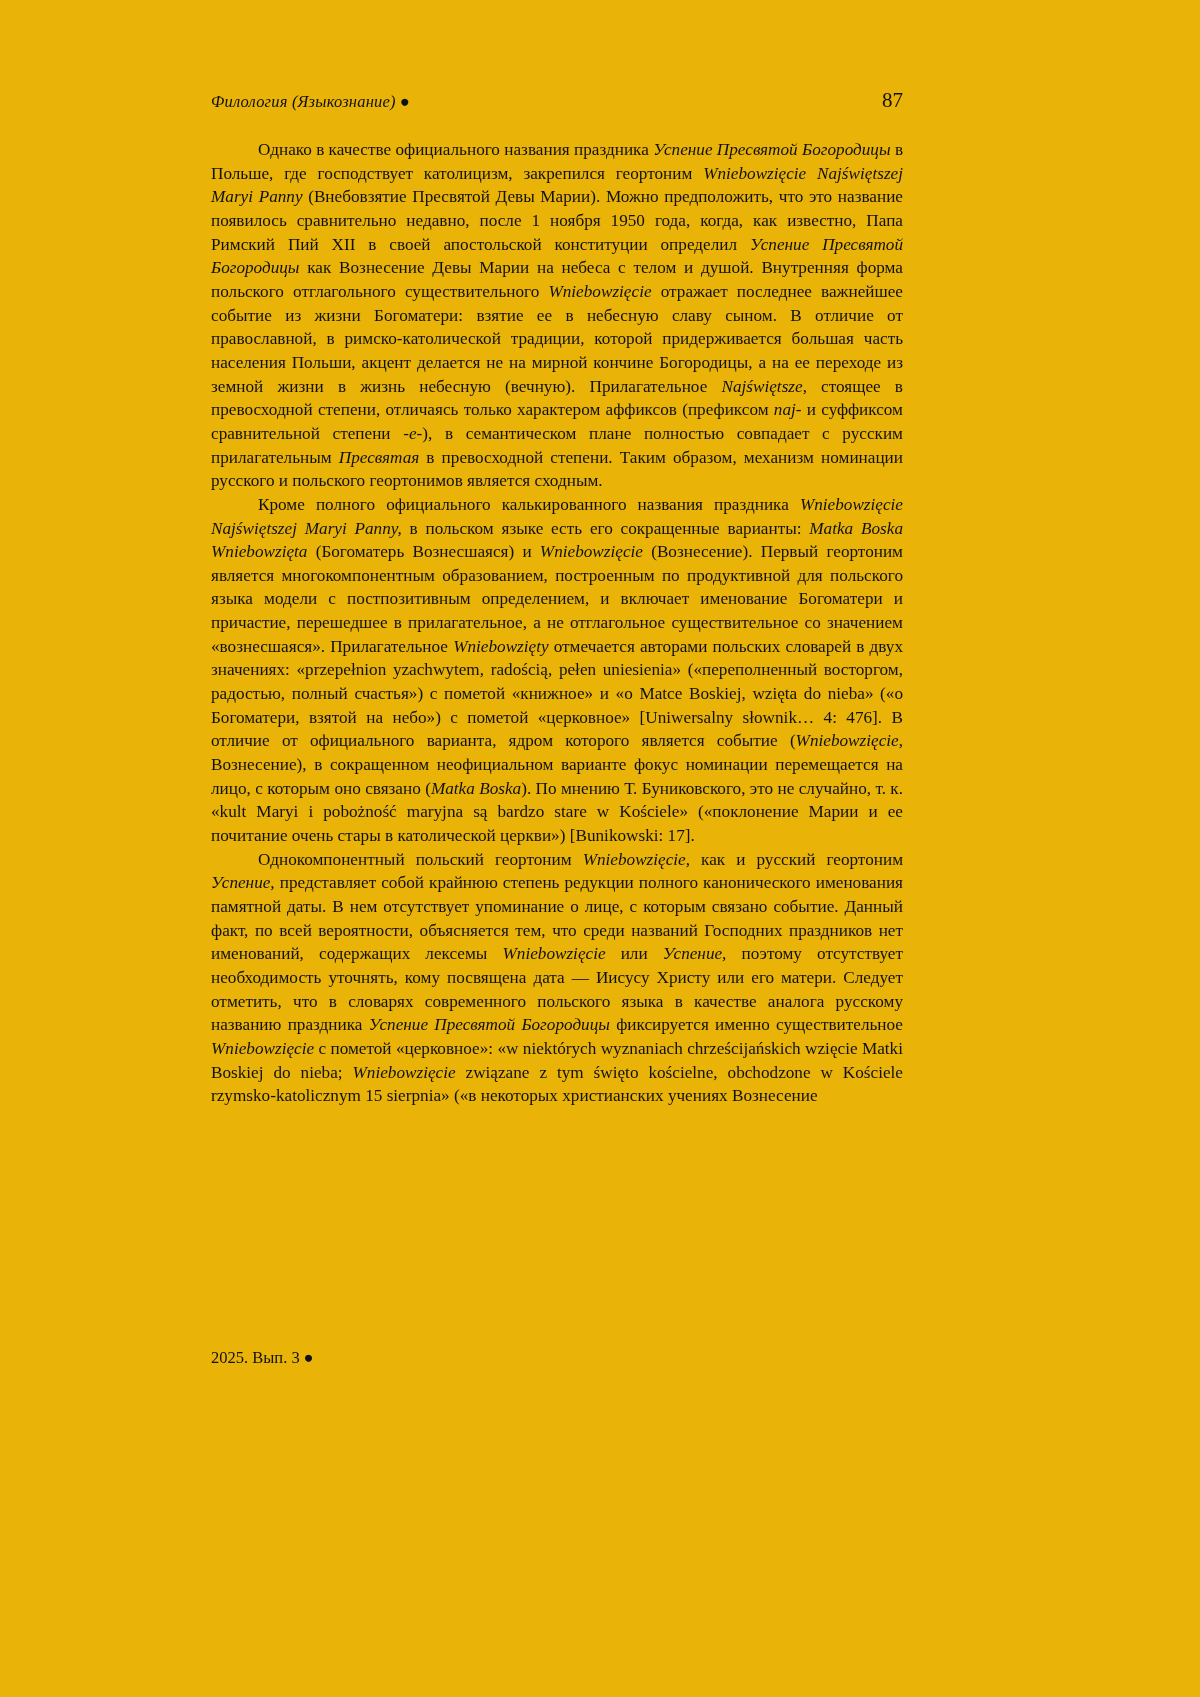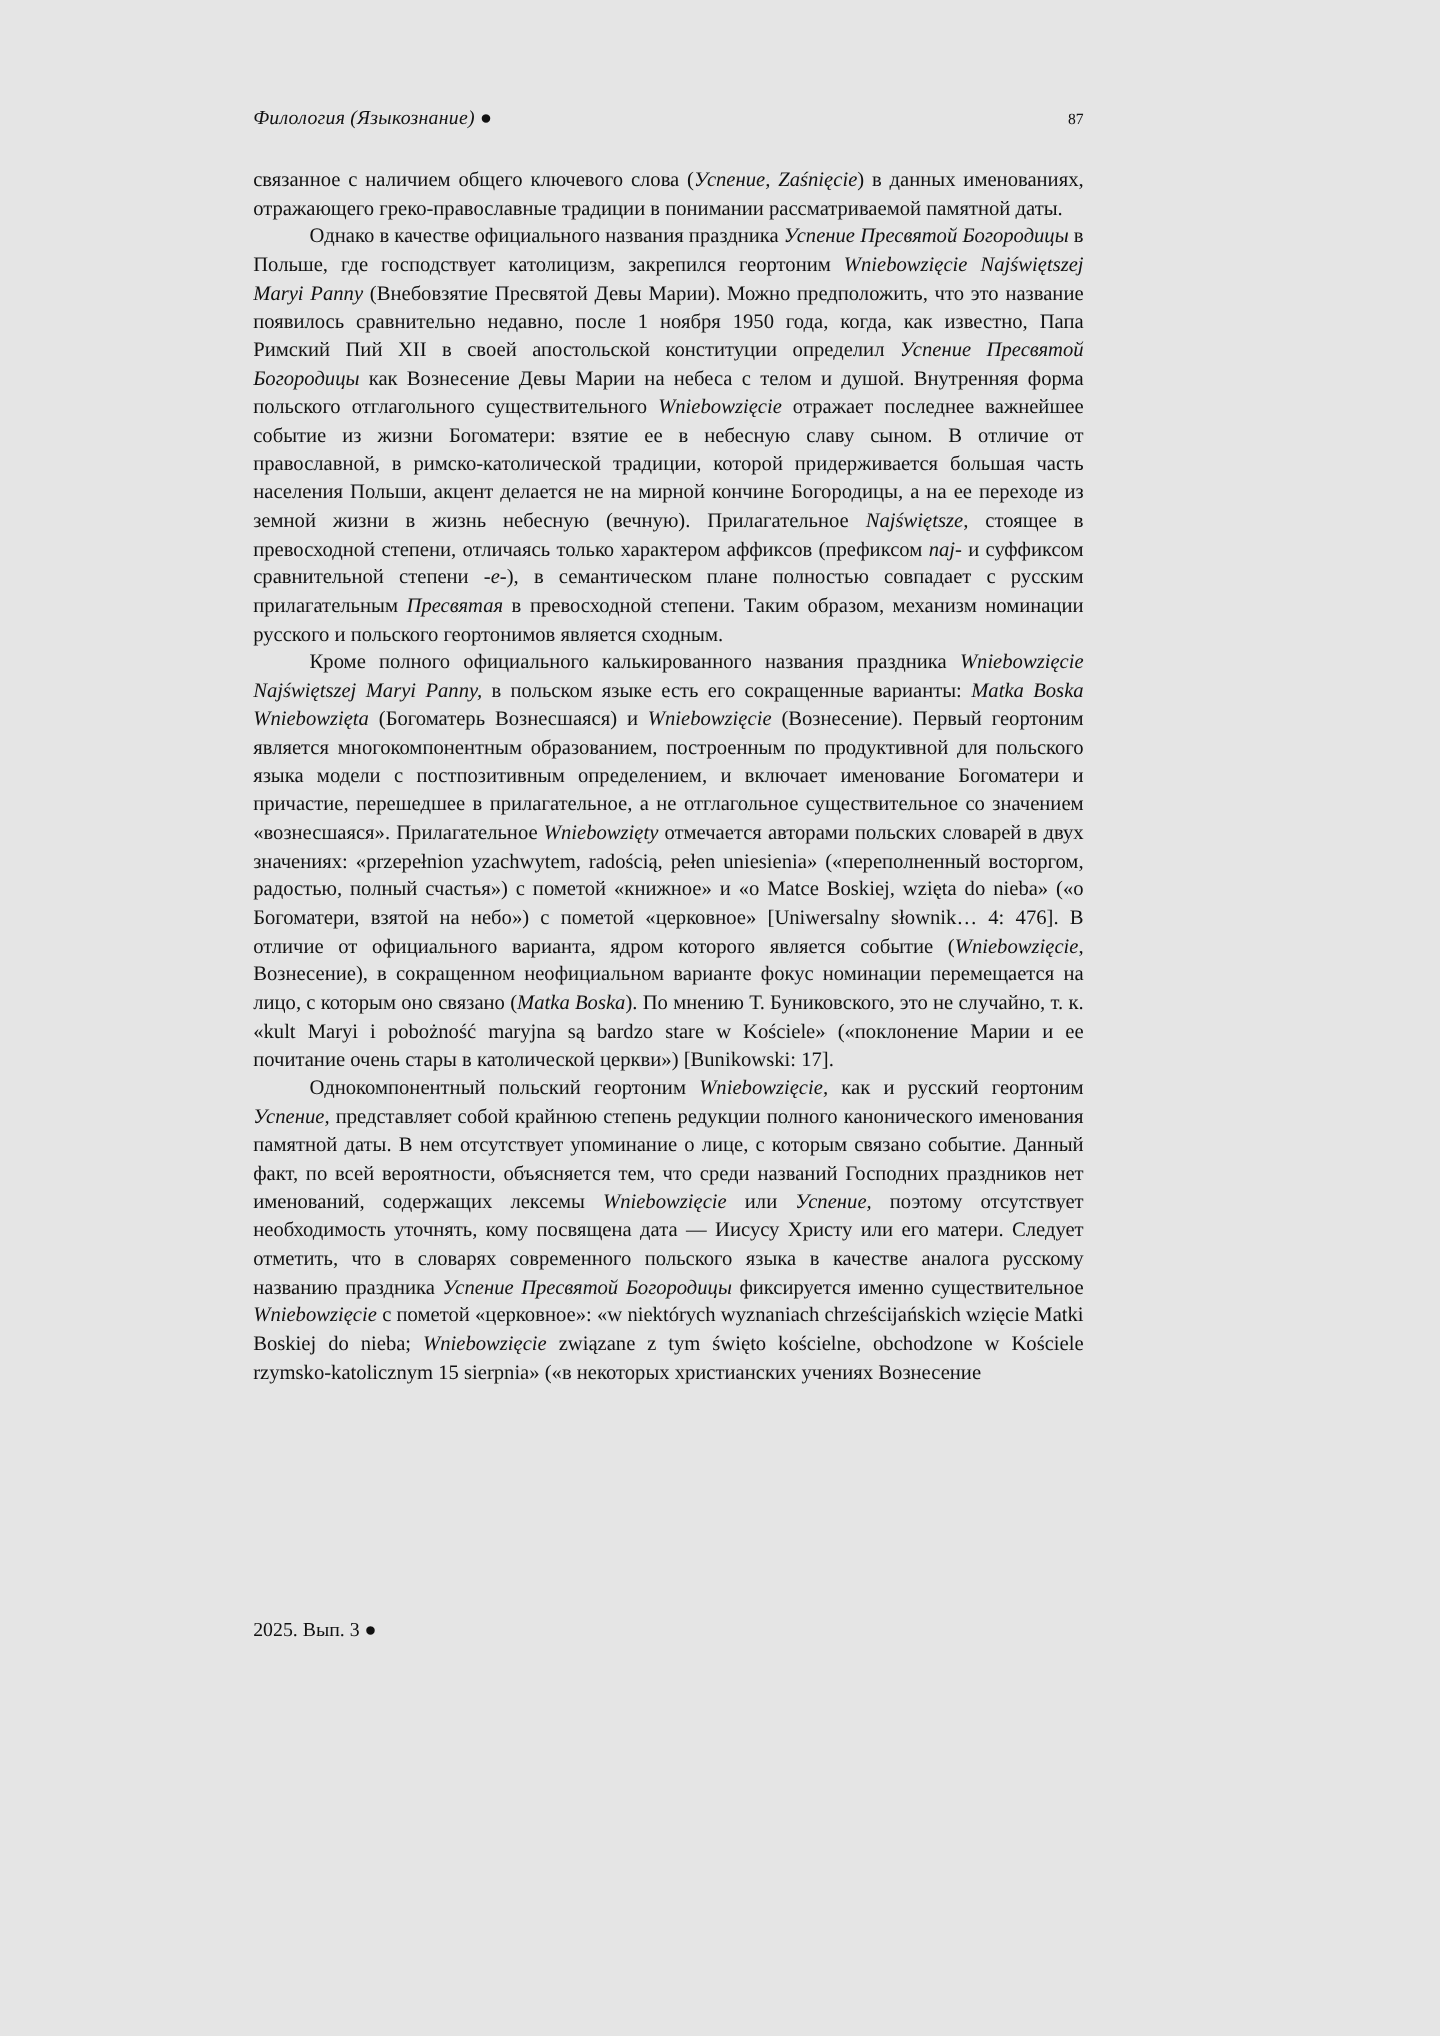--- a/index.html
+++ b/index.html
@@ -7,39 +7,39 @@
     width: 1200px;
     height: 1697px;
     background: #ffffff;
     color: #111111;
     font-family: "Liberation Serif", serif;
   }
   .sheet {
     position: relative;
     width: 1200px;
     height: 1697px;
-    background: #e5e5e5;
+    background: #eab308;
     overflow: hidden;
   }
   .page-header {
     position: absolute;
     top: 88px;
     left: 211px;
     width: 692px;
     display: flex;
     justify-content: space-between;
     align-items: baseline;
   }
   .running-title {
     font-style: italic;
     font-size: 16.5px;
     letter-spacing: 0.2px;
   }
   .page-num {
-    font-size: 13px;
+    font-size: 21px;
     font-style: normal;
   }
   .body-text {
     position: absolute;
     top: 138px;
     left: 211px;
     width: 692px;
     font-size: 17.2px;
     line-height: 23.65px;
     text-align: justify;
@@ -59,21 +59,20 @@
 <body>
 
 <div class="sheet">
 
   <header class="page-header">
     <span class="running-title">Филология (Языкознание) ●</span>
     <span class="page-num">87</span>
   </header>
 
   <section class="body-text">
-      <p class="para"><span>связанное с наличием общего ключевого слова (</span><span class="it">Успение, Zaśnięcie</span><span>) в данных именованиях, отражающего греко-православные традиции в понимании рассматриваемой памятной даты.</span></p>
       <p class="para indent"><span>Однако в качестве официального названия праздника </span><span class="it">Успение Пресвятой Богородицы</span><span> в Польше, где господствует католицизм, закрепился геортоним </span><span class="it">Wniebowzięcie Najświętszej Maryi Panny</span><span> (Внебовзятие Пресвятой Девы Марии). Можно предположить, что это название появилось сравнительно недавно, после 1 ноября 1950 года, когда, как известно, Папа Римский Пий XII в своей апостольской конституции определил </span><span class="it">Успение Пресвятой Богородицы</span><span> как Вознесение Девы Марии на небеса с телом и душой. Внутренняя форма польского отглагольного существительного </span><span class="it">Wniebowzięcie</span><span> отражает последнее важнейшее событие из жизни Богоматери: взятие ее в небесную славу сыном. В отличие от православной, в римско-католической традиции, которой придерживается большая часть населения Польши, акцент делается не на мирной кончине Богородицы, а на ее переходе из земной жизни в жизнь небесную (вечную). Прилагательное </span><span class="it">Najświętsze</span><span>, стоящее в превосходной степени, отличаясь только характером аффиксов (префиксом </span><span class="it">naj-</span><span> и суффиксом сравнительной степени </span><span class="it">-e-</span><span>), в семантическом плане полностью совпадает с русским прилагательным </span><span class="it">Пресвятая</span><span> в превосходной степени. Таким образом, механизм номинации русского и польского геортонимов является сходным.</span></p>
       <p class="para indent"><span>Кроме полного официального калькированного названия праздника </span><span class="it">Wniebowzięcie Najświętszej Maryi Panny,</span><span> в польском языке есть его сокращенные варианты: </span><span class="it">Matka Boska Wniebowzięta</span><span> (Богоматерь Вознесшаяся) и </span><span class="it">Wniebowzięcie</span><span> (Вознесение). Первый геортоним является многокомпонентным образованием, построенным по продуктивной для польского языка модели с постпозитивным определением, и включает именование Богоматери и причастие, перешедшее в прилагательное, а не отглагольное существительное со значением «вознесшаяся». Прилагательное </span><span class="it">Wniebowzięty</span><span> отмечается авторами польских словарей в двух значениях: «przepełnion yzachwytem, radością, pełen uniesienia» («переполненный восторгом, радостью, полный счастья») с пометой «книжное» и «o Matce Boskiej, wzięta do nieba» («о Богоматери, взятой на небо») с пометой «церковное» [Uniwersalny słownik… 4: 476]. В отличие от официального варианта, ядром которого является событие (</span><span class="it">Wniebowzięcie</span><span>, Вознесение), в сокращенном неофициальном варианте фокус номинации перемещается на лицо, с которым оно связано (</span><span class="it">Matka Boska</span><span>). По мнению Т. Буниковского, это не случайно, т. к. «kult Maryi i pobożność maryjna są bardzo stare w Kościele» («поклонение Марии и ее почитание очень стары в католической церкви») [Bunikowski: 17].</span></p>
       <p class="para indent"><span>Однокомпонентный польский геортоним </span><span class="it">Wniebowzięcie,</span><span> как и русский геортоним </span><span class="it">Успение,</span><span> представляет собой крайнюю степень редукции полного канонического именования памятной даты. В нем отсутствует упоминание о лице, с которым связано событие. Данный факт, по всей вероятности, объясняется тем, что среди названий Господних праздников нет именований, содержащих лексемы </span><span class="it">Wniebowzięcie</span><span> или </span><span class="it">Успение,</span><span> поэтому отсутствует необходимость уточнять, кому посвящена дата — Иисусу Христу или его матери. Следует отметить, что в словарях современного польского языка в качестве аналога русскому названию праздника </span><span class="it">Успение Пресвятой Богородицы</span><span> фиксируется именно существительное </span><span class="it">Wniebowzięcie</span><span> с пометой «церковное»: «w niektórych wyznaniach chrześcijańskich wzięcie Matki Boskiej do nieba; </span><span class="it">Wniebowzięcie</span><span> związane z tym święto kościelne, obchodzone w Kościele rzymsko-katolicznym 15 sierpnia» («в некоторых христианских учениях Вознесение</span></p>
     </section>
 
   <footer class="page-footer">
     <span>2025. Вып. 3 ●</span>
   </footer>
 
 </div>

